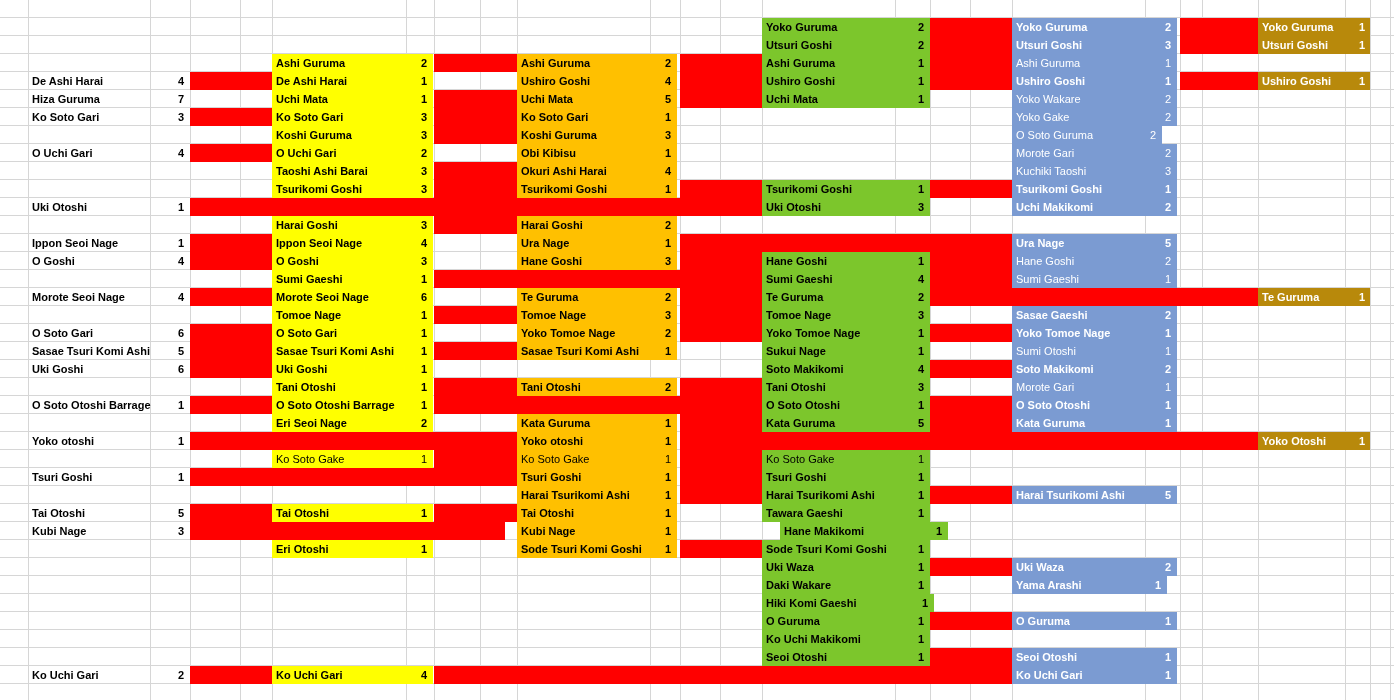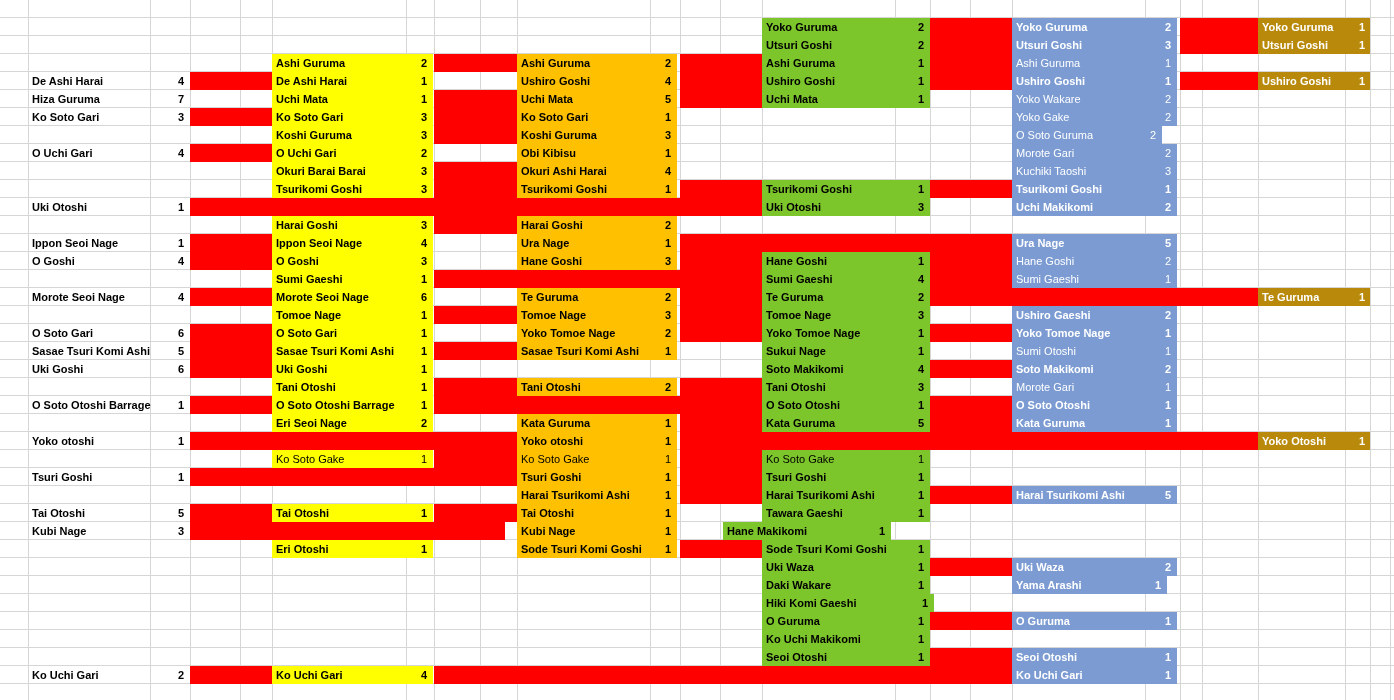--- a/index.html
+++ b/index.html
@@ -202,21 +202,21 @@
     </div>
     <div class="cell yellow" style="left: 272px; top: 126px; width: 161px; background: rgb(255, 255, 0); color: rgb(0, 0, 0);">
       <span class="nm bold">Koshi Guruma</span>
       <span class="ct bold">3</span>
     </div>
     <div class="cell yellow" style="left: 272px; top: 144px; width: 161px; background: rgb(255, 255, 0); color: rgb(0, 0, 0);">
       <span class="nm bold">O Uchi Gari</span>
       <span class="ct bold">2</span>
     </div>
     <div class="cell yellow" style="left: 272px; top: 162px; width: 161px; background: rgb(255, 255, 0); color: rgb(0, 0, 0);">
-      <span class="nm bold">Okuri Barai Barai</span>
+      <span class="nm bold">Taoshi Ashi Barai</span>
       <span class="ct bold">3</span>
     </div>
     <div class="cell yellow" style="left: 272px; top: 180px; width: 161px; background: rgb(255, 255, 0); color: rgb(0, 0, 0);">
       <span class="nm bold">Tsurikomi Goshi</span>
       <span class="ct bold">3</span>
     </div>
     <div class="cell yellow" style="left: 272px; top: 216px; width: 161px; background: rgb(255, 255, 0); color: rgb(0, 0, 0);">
       <span class="nm bold">Harai Goshi</span>
       <span class="ct bold">3</span>
     </div>
@@ -453,21 +453,21 @@
       <span class="ct bold">1</span>
     </div>
     <div class="cell green" style="left: 762px; top: 486px; width: 168px; background: rgb(124, 198, 44); color: rgb(0, 0, 0);">
       <span class="nm bold">Harai Tsurikomi Ashi</span>
       <span class="ct bold">1</span>
     </div>
     <div class="cell green" style="left: 762px; top: 504px; width: 168px; background: rgb(124, 198, 44); color: rgb(0, 0, 0);">
       <span class="nm bold">Tawara Gaeshi</span>
       <span class="ct bold">1</span>
     </div>
-    <div class="cell green" style="left: 723px; top: 522px; width: 168px; background: rgb(124, 198, 44); color: rgb(0, 0, 0);">
+    <div class="cell green" style="left: 780px; top: 522px; width: 168px; background: rgb(124, 198, 44); color: rgb(0, 0, 0);">
       <span class="nm bold">Hane Makikomi</span>
       <span class="ct bold">1</span>
     </div>
     <div class="cell green" style="left: 762px; top: 540px; width: 168px; background: rgb(124, 198, 44); color: rgb(0, 0, 0);">
       <span class="nm bold">Sode Tsuri Komi Goshi</span>
       <span class="ct bold">1</span>
     </div>
     <div class="cell green" style="left: 762px; top: 558px; width: 168px; background: rgb(124, 198, 44); color: rgb(0, 0, 0);">
       <span class="nm bold">Uki Waza</span>
       <span class="ct bold">1</span>
@@ -542,21 +542,21 @@
     </div>
     <div class="cell blue" style="left: 1012px; top: 252px; width: 165px; background: rgb(123, 155, 210); color: rgb(255, 255, 255);">
       <span class="nm reg">Hane Goshi</span>
       <span class="ct reg">2</span>
     </div>
     <div class="cell blue" style="left: 1012px; top: 270px; width: 165px; background: rgb(123, 155, 210); color: rgb(255, 255, 255);">
       <span class="nm reg">Sumi Gaeshi</span>
       <span class="ct reg">1</span>
     </div>
     <div class="cell blue" style="left: 1012px; top: 306px; width: 165px; background: rgb(123, 155, 210); color: rgb(255, 255, 255);">
-      <span class="nm bold">Ushiro Gaeshi</span>
+      <span class="nm bold">Sasae Gaeshi</span>
       <span class="ct bold">2</span>
     </div>
     <div class="cell blue" style="left: 1012px; top: 324px; width: 165px; background: rgb(123, 155, 210); color: rgb(255, 255, 255);">
       <span class="nm bold">Yoko Tomoe Nage</span>
       <span class="ct bold">1</span>
     </div>
     <div class="cell blue" style="left: 1012px; top: 342px; width: 165px; background: rgb(123, 155, 210); color: rgb(255, 255, 255);">
       <span class="nm reg">Sumi Otoshi</span>
       <span class="ct reg">1</span>
     </div>

